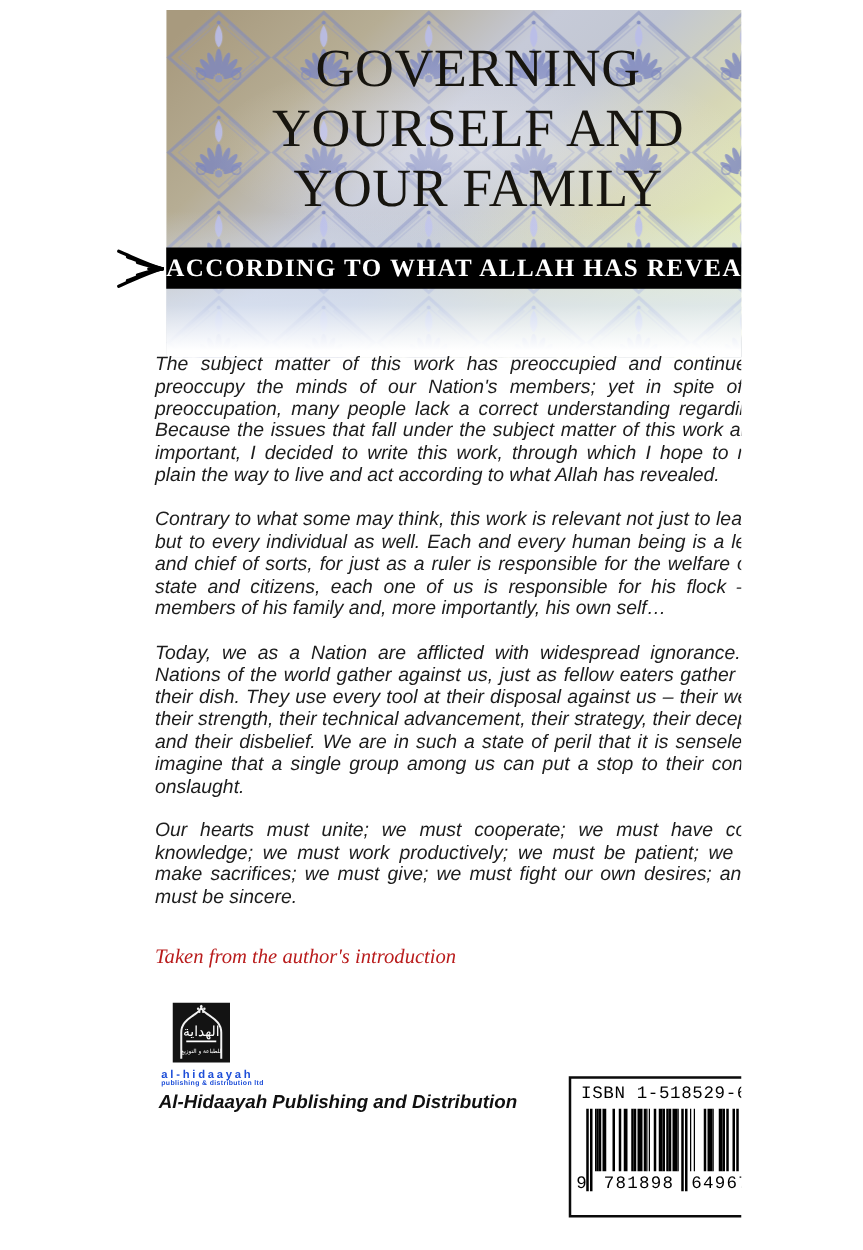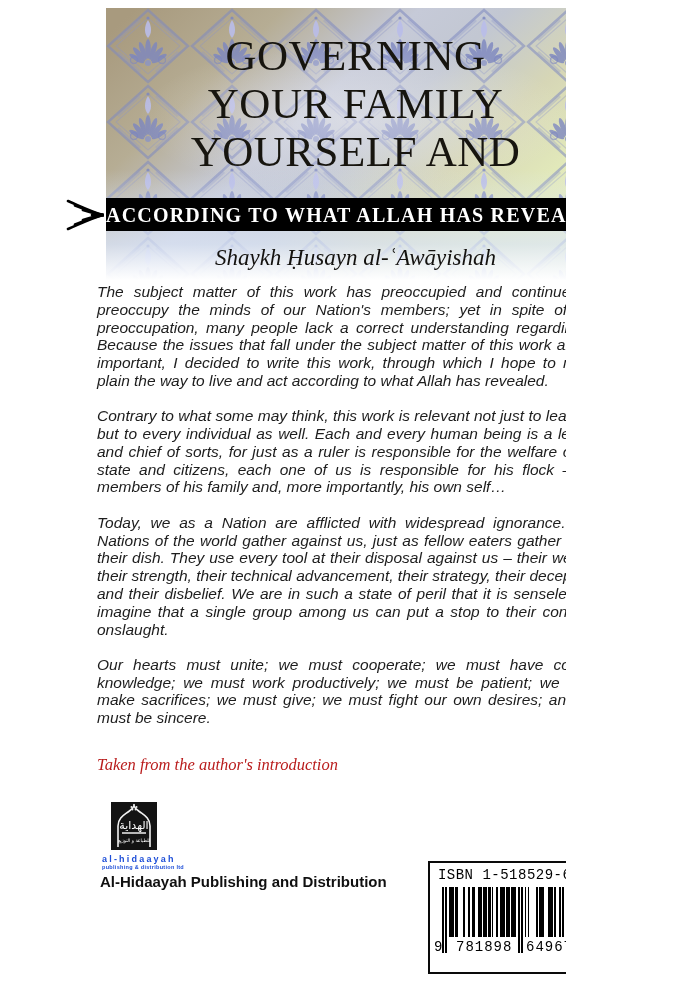--- a/index.html
+++ b/index.html
@@ -1,17 +1,17 @@
 <!DOCTYPE html>
 <html><head>
 <meta charset="utf-8">
 <style>
   html,body{margin:0;padding:0;background:#ffffff;}
   .page{position:relative;width:566px;height:1000px;background:#ffffff;overflow:hidden;
-        font-family:"Liberation Sans",sans-serif;}
+        font-family:"Liberation Sans",sans-serif;margin-left:27px;}
 
   
   .pattern-box{position:absolute;left:106px;top:8px;width:499px;height:278px;}
   .pattern-svg{position:absolute;left:0;top:0;width:499px;height:278px;}
   .pattern-fade{position:absolute;left:0;top:0;width:499px;height:278px;
     background:
       radial-gradient(ellipse 62% 40% at 50% 40%, rgba(244,244,248,0.45), rgba(244,244,248,0) 70%),
       linear-gradient(180deg, rgba(255,255,255,0) 58%, rgba(219,229,246,0.72) 85%, #ffffff 98%);}
   .title{position:absolute;left:0;top:24px;width:100%;text-align:center;
     font-family:"Liberation Serif",serif;font-size:43px;line-height:48px;
@@ -35,21 +35,21 @@
   .body-text p{margin:0 0 17.5px 0;font-style:italic;}
   .attribution{margin-top:29px;font-family:"Liberation Serif",serif;font-style:italic;
     font-size:16.5px;color:#b91c1c;text-align:left;}
 
   
   .logo{position:absolute;left:102px;top:802px;width:64px;text-align:center;color:#1d4ed8;}
   .logo svg{display:block;margin:0 auto;}
   .logo-latin{font-size:9px;font-weight:bold;letter-spacing:2.2px;margin-top:2px;white-space:nowrap;}
   .logo-sub{font-size:5.5px;font-weight:bold;letter-spacing:0.3px;white-space:nowrap;}
 
-  .publisher{position:absolute;left:100px;top:872px;font-size:15px;line-height:20px;color:#101010;}
+  .publisher{position:absolute;left:100px;top:872px;font-size:15px;line-height:20px;color:#101010;font-style:italic;}
   .publisher .name{font-weight:bold;}
 
   
   .barcode-box{position:absolute;left:428px;top:861px;width:180px;height:113px;
     border:2px solid #0a0a0a;background:#ffffff;box-sizing:border-box;}
   .isbn{position:absolute;top:4px;left:0;right:0;text-align:center;
     font-family:"Liberation Mono","DejaVu Sans Mono",monospace;font-size:14px;
     letter-spacing:0.5px;color:#000;white-space:nowrap;}
   .bars{position:absolute;top:24px;left:12px;width:157px;height:68px;}
   .bar{position:absolute;top:0;height:50px;background:#000;}
@@ -110,22 +110,22 @@
           <path d="M42 12 C46 18 46 26 42 30 C38 26 38 18 42 12 Z" fill="#b9bde9" opacity="0.9"></path>
           <circle cx="42" cy="10" r="1.6" fill="#7b86c0" opacity="0.8"></circle>
         </pattern>
       </defs>
       <rect width="499" height="278" fill="url(#bgGrad)"></rect>
       <rect width="499" height="278" fill="url(#tile)"></rect>
     </svg>
     <div class="pattern-fade"></div>
     <div class="title">
       <span>GOVERNING</span>
+      <span>YOURSELF AND</span>
       <span>YOUR FAMILY</span>
-      <span>YOURSELF AND</span>
     </div>
   </div>
 
   <div class="arrow left">
     <svg width="42" height="32" viewBox="0 0 42 32" xmlns="http://www.w3.org/2000/svg">
       <g stroke="#000" stroke-width="2.6" fill="none" stroke-linecap="round">
         <path d="M41 16 C30 13 20 8 6 2"></path>
         <path d="M41 16 C31 14 23 10.5 13 6.5"></path>
         <path d="M41 16 C33 15 27 13 21 11"></path>
         <path d="M41 16 C30 19 20 24 6 30"></path>
@@ -143,21 +143,20 @@
         <path d="M41 16 C31 14 23 10.5 13 6.5"></path>
         <path d="M41 16 C33 15 27 13 21 11"></path>
         <path d="M41 16 C30 19 20 24 6 30"></path>
         <path d="M41 16 C31 18 23 21.5 13 25.5"></path>
         <path d="M41 16 C33 17 27 19 21 21"></path>
         <path d="M41 16 H30"></path>
       </g>
     </svg>
   </div>
 
-  <div class="author">Shaykh Ḥusayn al-ʿAwāyishah</div>
 
   <div class="body-text">
     <p>The subject matter of this work has preoccupied and continues to preoccupy the minds of our Nation's members; yet in spite of this preoccupation, many people lack a correct understanding regarding it. Because the issues that fall under the subject matter of this work are so important, I decided to write this work, through which I hope to make plain the way to live and act according to what Allah has revealed.</p>
     <p>Contrary to what some may think, this work is relevant not just to leaders, but to every individual as well. Each and every human being is a leader and chief of sorts, for just as a ruler is responsible for the welfare of his state and citizens, each one of us is responsible for his flock – the members of his family and, more importantly, his own self…</p>
     <p>Today, we as a Nation are afflicted with widespread ignorance. The Nations of the world gather against us, just as fellow eaters gather upon their dish. They use every tool at their disposal against us – their wealth, their strength, their technical advancement, their strategy, their deception, and their disbelief. We are in such a state of peril that it is senseless to imagine that a single group among us can put a stop to their constant onslaught.</p>
     <p>Our hearts must unite; we must cooperate; we must have correct knowledge; we must work productively; we must be patient; we must make sacrifices; we must give; we must fight our own desires; and we must be sincere.</p>
     <div class="attribution">Taken from the author's introduction</div>
   </div>
 
   <div class="logo">

